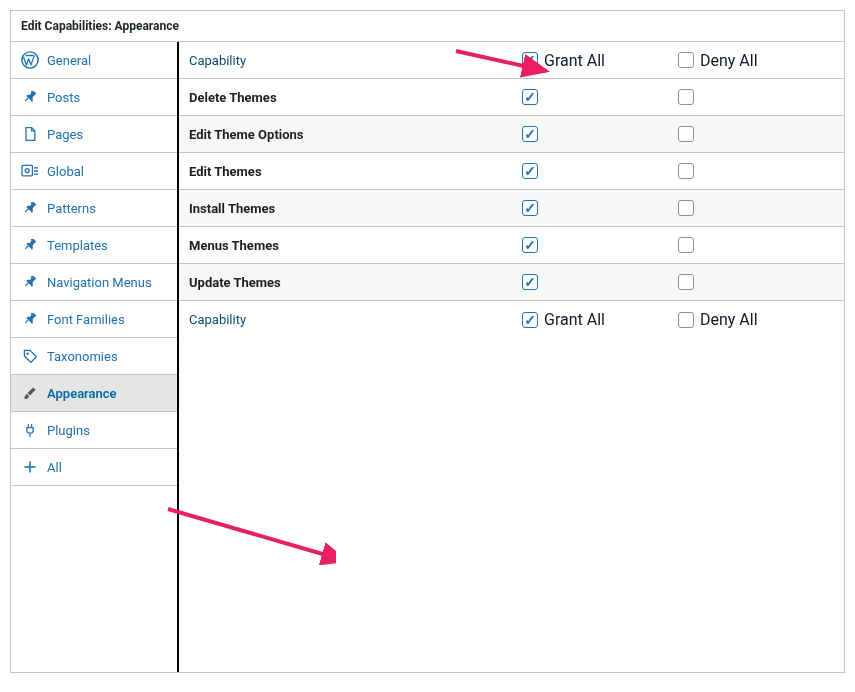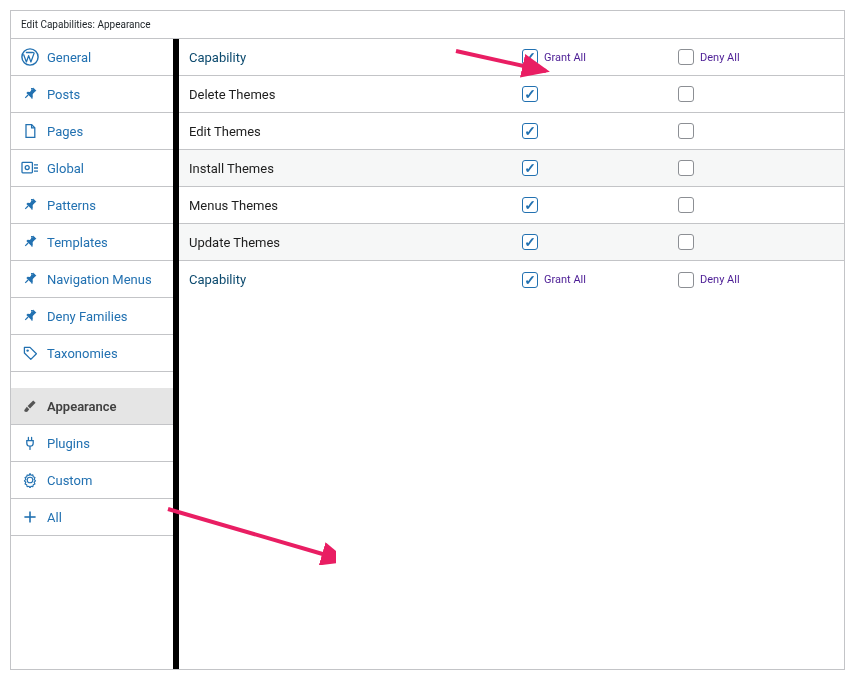--- a/index.html
+++ b/index.html
@@ -10,51 +10,50 @@
       background: #fff;
       padding: 10px;
     }
     .panel {
       border: 1px solid #c3c4c7;
       width: 835px;
       display: flex;
       flex-direction: column;
     }
     .panel-title {
-      font-size: 10px;
-      font-weight: 400;
+      font-size: 12px;
+      font-weight: 700;
       padding: 8px 10px;
       border-bottom: 1px solid #c3c4c7;
       color: #1d2327;
     }
     .body {
       display: flex;
     }
     .sidebar {
       width: 168px;
-      border-right: 6px solid #000000;
+      border-right: 2px solid #000000;
       display: flex;
       flex-direction: column;
     }
     .sidebar-item {
       display: flex;
       align-items: center;
       gap: 8px;
       padding: 0 10px;
       height: 37px;
       border-bottom: 1px solid #c3c4c7;
       color: #2271b1;
       cursor: pointer;
       font-size: 13px;
     }
     .sidebar-item.active {
       background: #e5e5e5;
-      color: #404040;
+      color: #0369a1;
       font-weight: 600;
-      margin-top: 16px;
     }
     .sidebar-item .icon {
       width: 18px;
       height: 18px;
       display: flex;
       align-items: center;
       justify-content: center;
       color: #2271b1;
     }
     .sidebar-item.active .icon { color: #555; }
@@ -68,21 +67,21 @@
       padding: 0 10px;
       height: 37px;
       border-bottom: 1px solid #c3c4c7;
     }
     .row.no-border { border-bottom: none; }
     .row.striped { background: #f6f7f7; }
     .cap-label {
       flex: 1;
       font-size: 13px;
     }
-    .cap-label.bold { font-weight: 400; }
+    .cap-label.bold { font-weight: 700; }
     .cap-label.muted { color: #0c4a6e; }
     .cb-col {
       width: 156px;
       display: flex;
       align-items: center;
       gap: 6px;
     }
     .cb {
       appearance: none;
       width: 16px;
@@ -99,22 +98,22 @@
       border-color: #2271b1;
     }
     .cb:checked::after {
       content: "✓";
       color: #2271b1;
       font-size: 14px;
       font-weight: 700;
       line-height: 1;
     }
     .cb-label {
-      font-size: 11px;
-      color: #4c1d95;
+      font-size: 16px;
+      color: #0f172a;
     }
     svg { display: block; }
     .arrow {
       position: absolute;
       pointer-events: none;
     }
   </style>
 </head>
 <body>
 
@@ -197,21 +196,21 @@
         </div>
         <div class="sidebar-item">
           <span class="icon">
             <svg width="16" height="16" viewBox="0 0 20 20" fill="currentColor">
               <path d="M12.5 2l5.5 5.5-2 1-1 3-3 1-4 4-1-1 4-4 1-3 3-1 1-2-5.5-5.5 2 2z" transform="rotate(-45 10 10)"></path>
               <path d="M4 3l6 6-1.5 4.5L13 12l6 6-1 1-6-6-4.5 1.5L9 10 3 4z" fill="none"></path>
               <path d="M14 2l4 4-1.5.8-3.7 3.7.4 3.1-1.4 1.4-6.4-6.4L7 7.2l3.1.4L13.8 3.9 14 2z"></path>
               <rect x="3.3" y="12.3" width="5" height="1.5" transform="rotate(-45 5.8 13)"></rect>
             </svg>
           </span>
-          <span>Deny Families</span>
+          <span>Font Families</span>
         </div>
         <div class="sidebar-item">
           <span class="icon">
             <svg width="16" height="16" viewBox="0 0 20 20" fill="currentColor">
               <path d="M3 3h7l8 8-7 7-8-8z" fill="none" stroke="currentColor" stroke-width="1.6" stroke-linejoin="round"></path>
               <circle cx="7" cy="7" r="1.5"></circle>
             </svg>
           </span>
           <span>Taxonomies</span>
         </div>
@@ -224,28 +223,20 @@
           </span>
           <span>Appearance</span>
         </div>
         <div class="sidebar-item">
           <span class="icon">
             <svg width="16" height="16" viewBox="0 0 20 20" fill="currentColor">
               <path d="M8 3v4M12 3v4M6 7h8v3a4 4 0 01-4 4 4 4 0 01-4-4zM10 14v4" fill="none" stroke="currentColor" stroke-width="1.6" stroke-linecap="round"></path>
             </svg>
           </span>
           <span>Plugins</span>
-        </div>
-        <div class="sidebar-item">
-          <span class="icon">
-            <svg width="16" height="16" viewBox="0 0 20 20" fill="currentColor">
-              <path d="M10 6.5A3.5 3.5 0 1010 13.5 3.5 3.5 0 0010 6.5zM10 2l1.2 2.1 2.4-.5.5 2.4L16.2 7l-1 2.2 1.7 1.8-1.7 1.8 1 2.2-2.1.9-.5 2.4-2.4-.5L10 20l-1.2-2.1-2.4.5-.5-2.4L3.8 15l1-2.2L3 11l1.8-1.8-1-2.2 2.1-.9.5-2.4 2.4.5z" fill="none" stroke="currentColor" stroke-width="1.4" stroke-linejoin="round"></path>
-            </svg>
-          </span>
-          <span>Custom</span>
         </div>
         <div class="sidebar-item">
           <span class="icon">
             <svg width="16" height="16" viewBox="0 0 20 20" fill="currentColor">
               <path d="M9 3h2v14H9z"></path>
               <path d="M3 9h14v2H3z"></path>
             </svg>
           </span>
           <span>All</span>
         </div>
@@ -261,20 +252,29 @@
         </div>
         <div class="cb-col">
           <input type="checkbox" class="cb" id="deny-all-top" style="">
           <span class="cb-label">Deny All</span>
         </div>
       </div>
 
       <div id="cap-rows">
           <div class="row">
             <div class="cap-label bold">Delete Themes</div>
+            <div class="cb-col">
+              <input type="checkbox" class="cb" checked="" style="">
+            </div>
+            <div class="cb-col">
+              <input type="checkbox" class="cb" style="">
+            </div>
+          </div>
+          <div class="row striped">
+            <div class="cap-label bold">Edit Theme Options</div>
             <div class="cb-col">
               <input type="checkbox" class="cb" checked="" style="">
             </div>
             <div class="cb-col">
               <input type="checkbox" class="cb" style="">
             </div>
           </div>
           <div class="row">
             <div class="cap-label bold">Edit Themes</div>
             <div class="cb-col">

